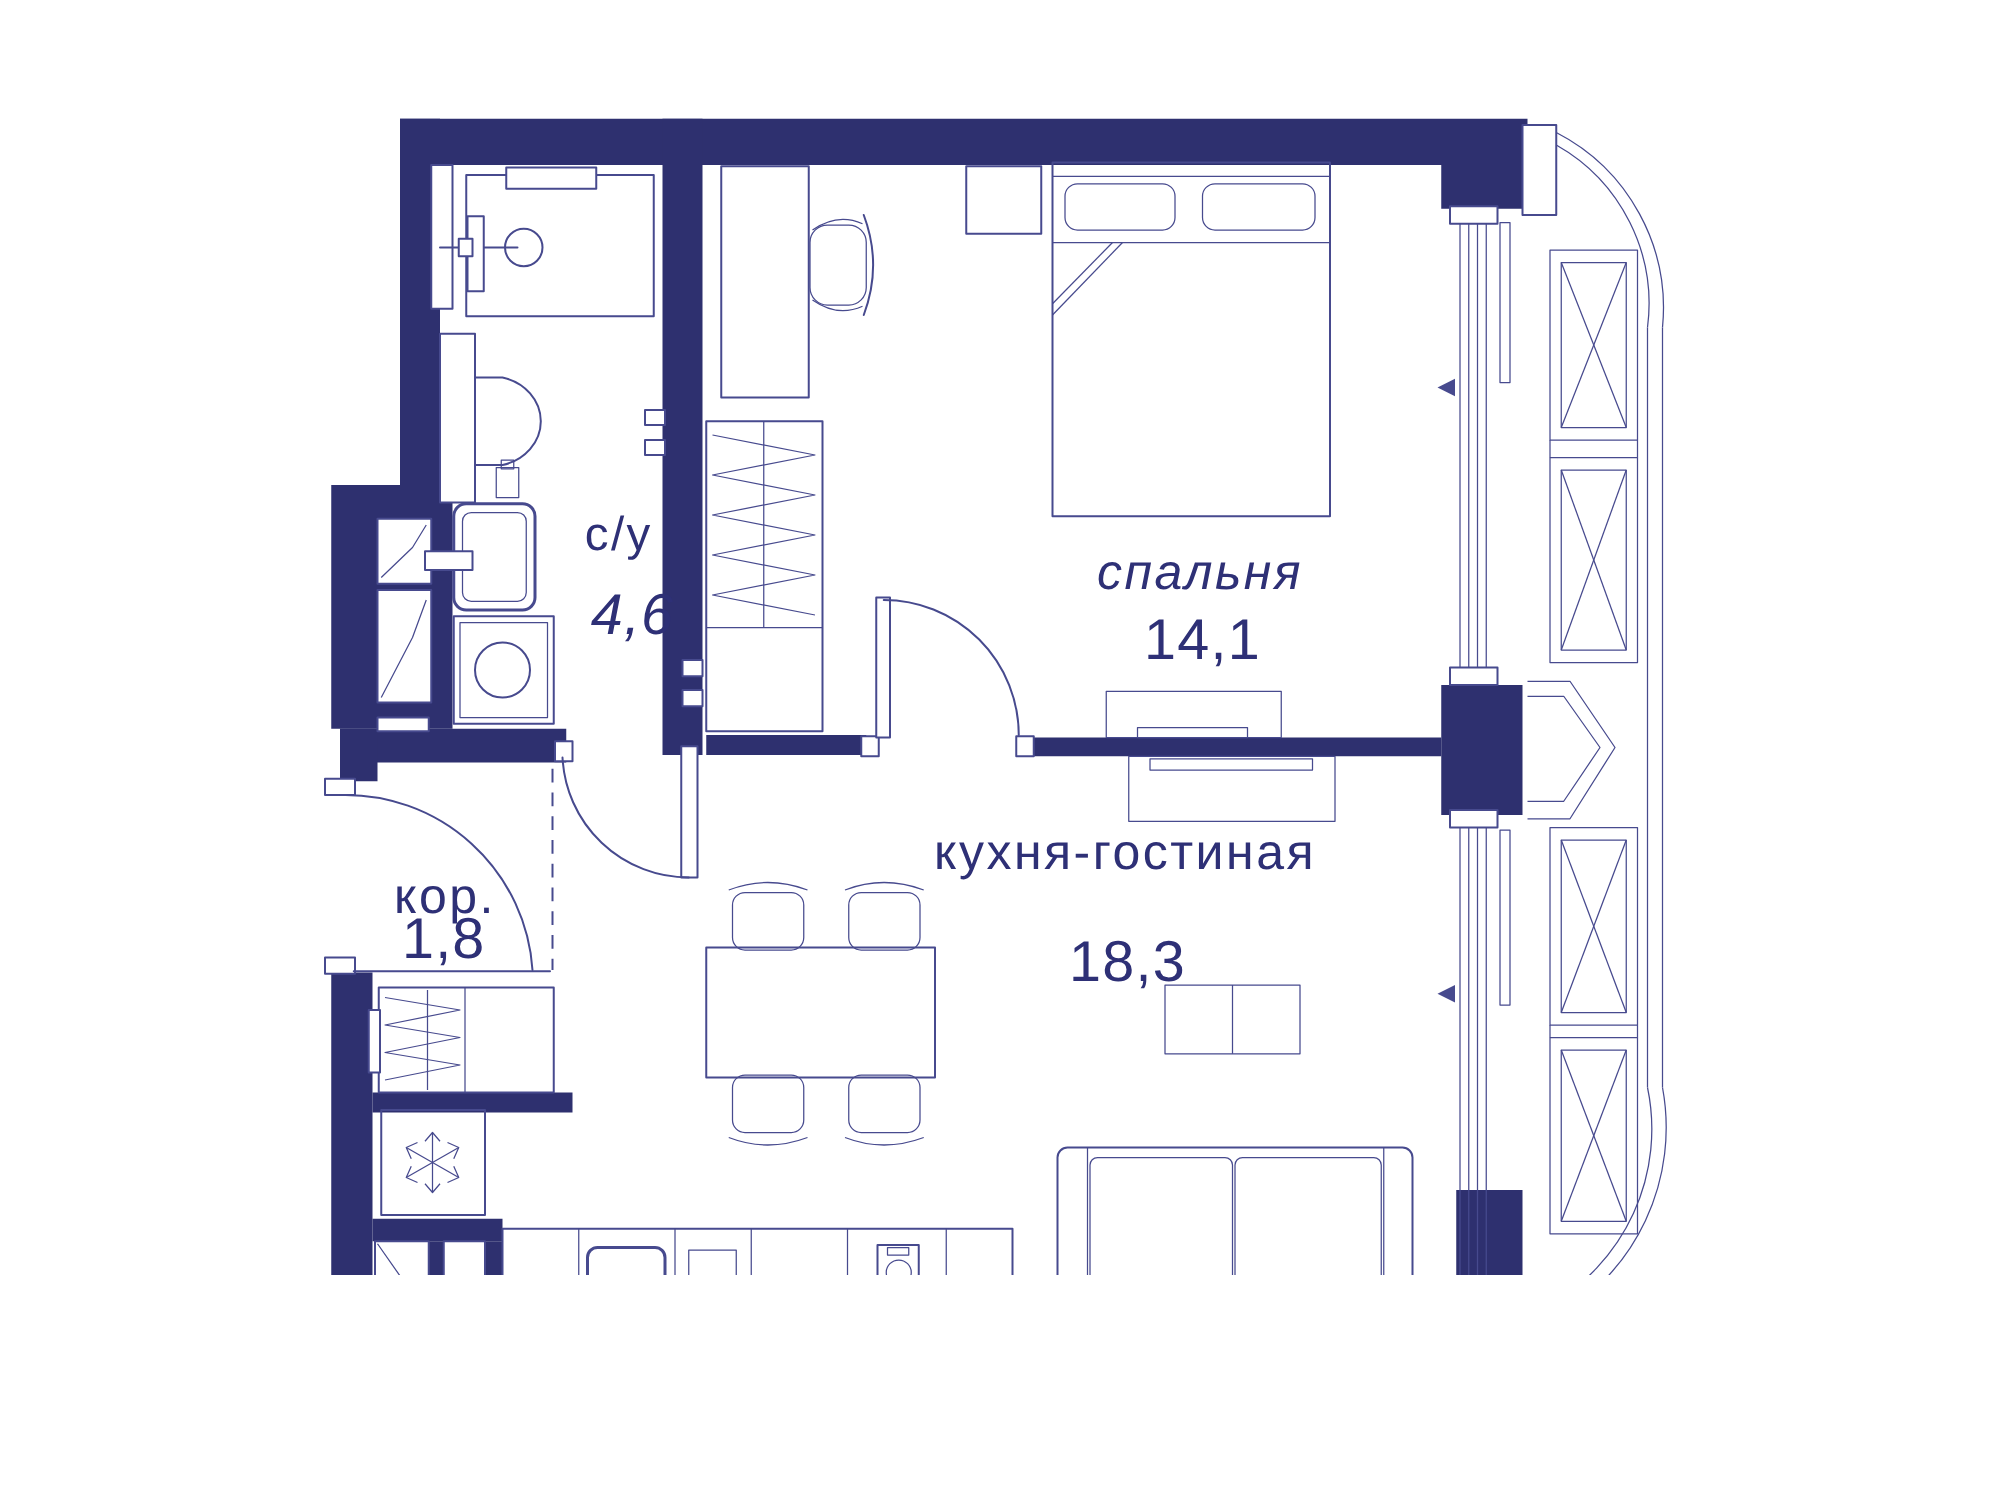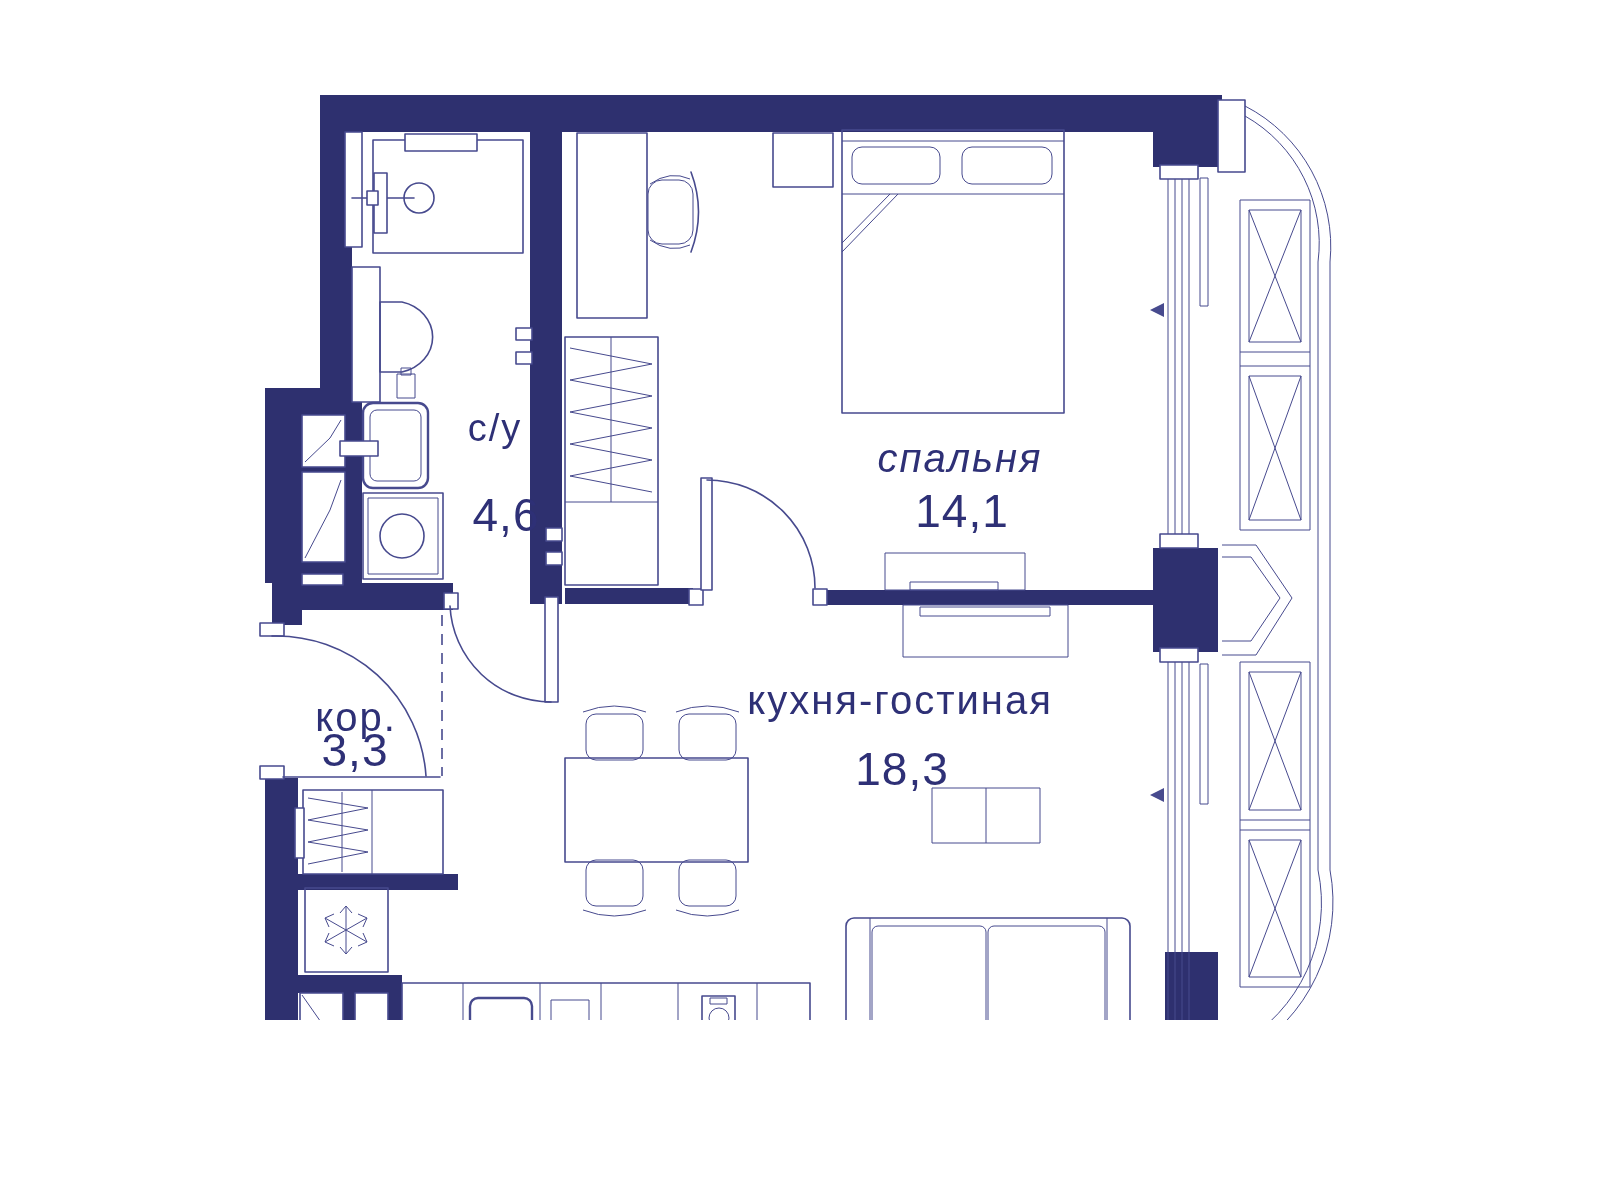--- a/index.html
+++ b/index.html
@@ -297,24 +297,24 @@
       <line class="thin" x1="1249" y1="840" x2="1301" y2="977"></line>
       <line class="thin" x1="1301" y1="840" x2="1249" y2="977"></line>
     </g>
     <line class="thin" x1="1240" y1="820" x2="1240" y2="830"></line>
     <line class="thin" x1="1310" y1="820" x2="1310" y2="830"></line>
   </g>
 
 </svg>
 
 <div class="room-label room-name small" style="left:495px;top:428px;">с/у</div>
-<div class="room-label room-area" style="left:506px;top:515px;">4,6</div>
+<div class="room-label room-area" style="left:506px;top:491px;font-style:italic;">4,6</div>
 
 <div class="room-label room-name" style="left:960px;top:458px;font-style:italic;">спальня</div>
 <div class="room-label room-area" style="left:962px;top:511px;">14,1</div>
 
-<div class="room-label room-name" style="left:900px;top:700px;">кухня-гостиная</div>
+<div class="room-label room-name" style="left:900px;top:682px;">кухня-гостиная</div>
 <div class="room-label room-area" style="left:902px;top:753px;margin-top:16px;">18,3</div>
 
 <div class="room-label room-name" style="left:356px;top:717px;text-align:right;">кор.</div>
-<div class="room-label room-area" style="left:355px;top:750px;">3,3</div>
+<div class="room-label room-area" style="left:355px;top:750px;">1,8</div>
 
 </div>
 
 </body></html>

